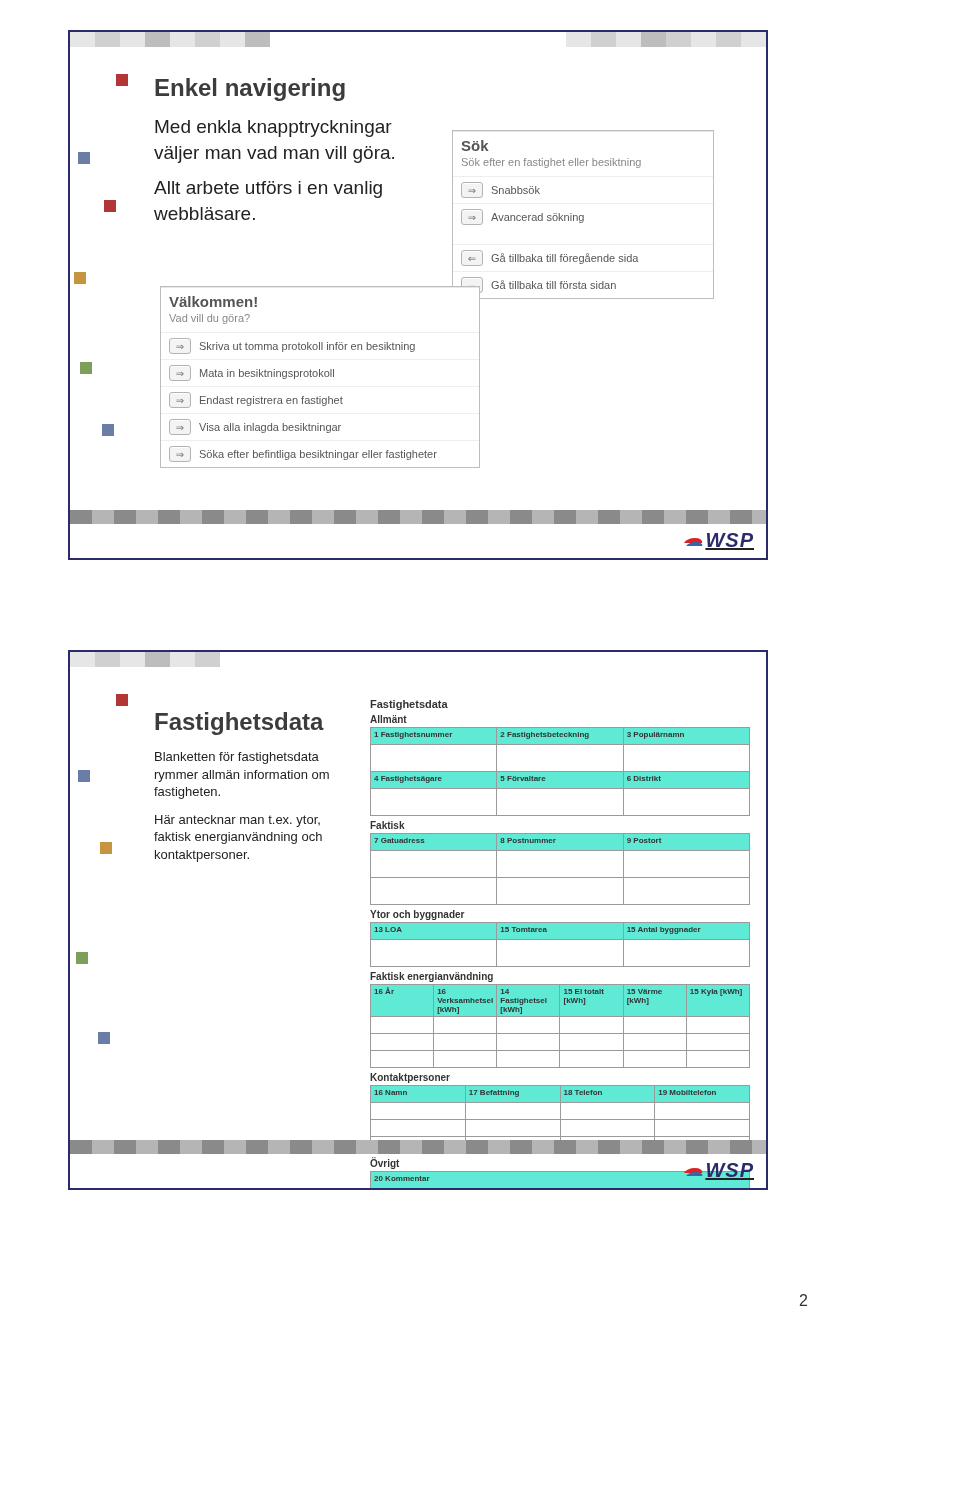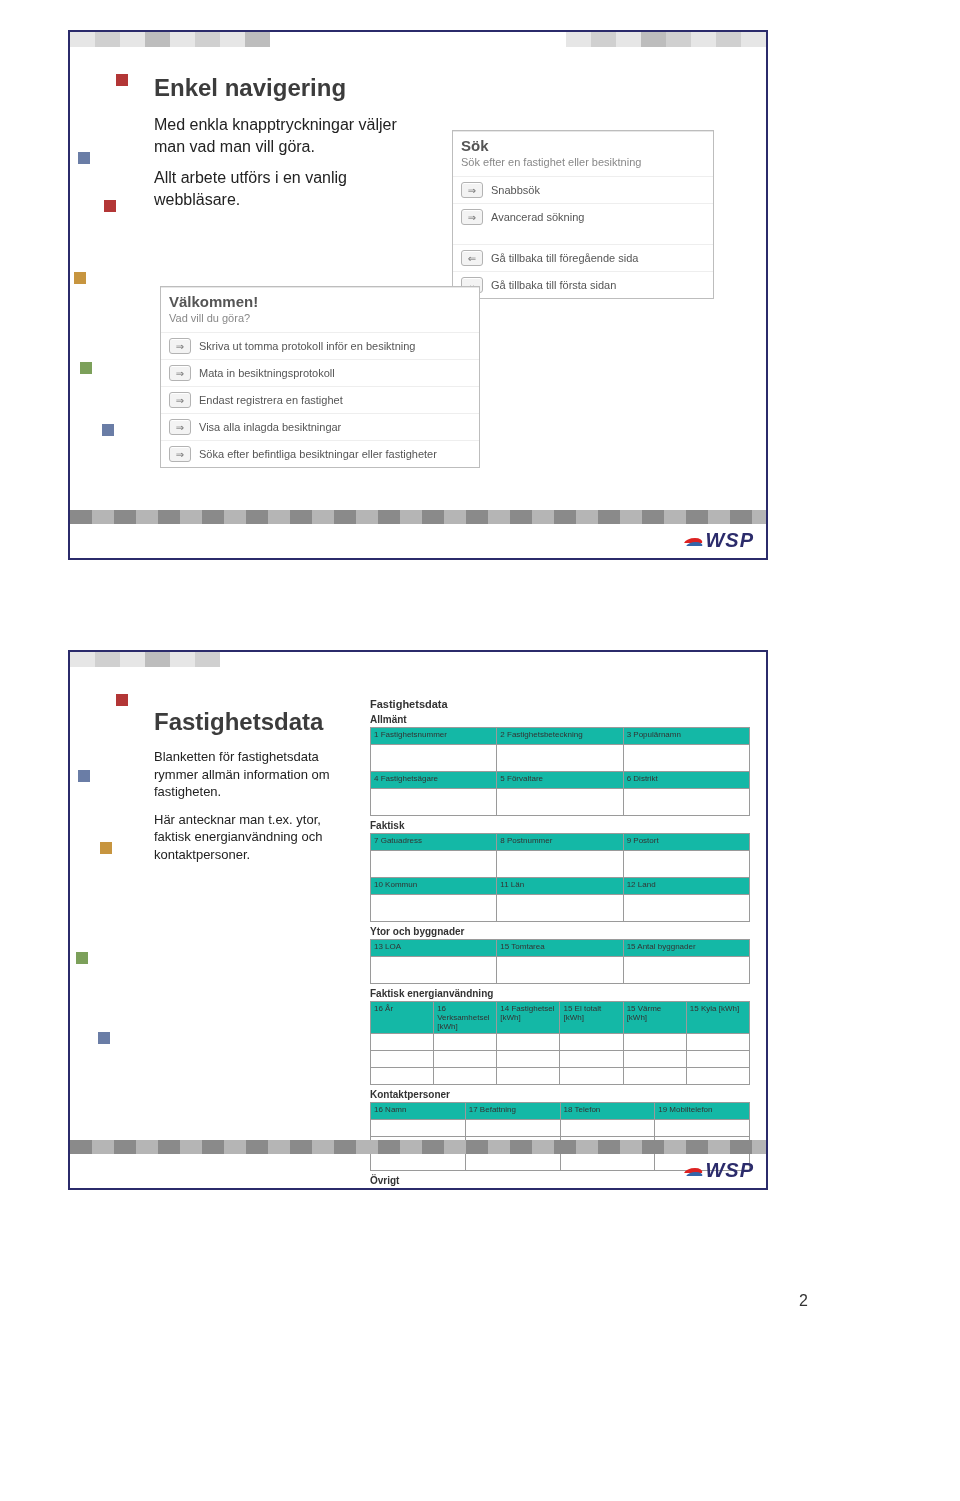--- a/index.html
+++ b/index.html
@@ -50,31 +50,31 @@
     display:flex; flex-wrap:wrap;
   }
   .topdeco span{display:block;width:25px;height:15px}
   .g1{background:#e6e6e6}.g2{background:#d0d0d0}.g3{background:#bdbdbd}
   .bottomdeco{
     position:absolute; left:0; right:0; bottom:34px; height:14px;
     background:repeating-linear-gradient(90deg,#8a8a8a 0 22px,#b5b5b5 22px 44px);
   }
   .logo-area{
     position:absolute; right:12px; bottom:6px;
-    display:flex; align-items:center; 
+    display:flex; align-items:center; text-decoration:underline;
   }
   .logo-swoosh{
     width:20px;height:14px;position:relative;
   }
   .logo-swoosh::before{content:"";position:absolute;left:0;top:4px;width:18px;height:5px;background:#d22;border-radius:50% 50% 0 0/100% 100% 0 0;transform:skewX(-20deg)}
   .logo-swoosh::after{content:"";position:absolute;left:2px;top:8px;width:16px;height:4px;background:#3366aa;border-radius:50% 50% 0 0/100% 100% 0 0;transform:skewX(-20deg)}
   .logo-text{font-weight:800;font-size:20px;letter-spacing:1px;color:#2b2b6b;font-style:italic}
   
   .slide-title{font-size:24px;font-weight:700;color:#3c3c3c;margin:26px 0 12px 66px}
-  .intro{font-size:16px;line-height:1.35;max-width:260px;margin:6px 0 10px 66px;color:#222}
+  .intro{font-size:19px;line-height:1.35;max-width:260px;margin:6px 0 10px 66px;color:#222}
   
   .panel{
     border:1px solid #bdbdbd;
     background:#fff;
     box-shadow:0 1px 0 #e7e7e7 inset;
     font-size:11px;
     color:#555;
     margin-top:42px;
   }
   .panel h4{margin:6px 8px 2px;font-size:15px;color:#555}
@@ -93,21 +93,21 @@
   .s1-sok{position:absolute;left:382px;top:56px;width:260px}
   
   .form-shot{
     position:absolute;left:300px;top:40px;width:380px;
     font-size:9px;color:#333;
   }
   .form-shot h5{margin:6px 0 2px;font-size:11px;font-weight:700}
   .form-shot .sec{margin:4px 0 2px;font-size:10px;font-weight:700}
   .form-shot table{border-collapse:collapse;width:100%;table-layout:fixed}
   .form-shot td{border:1px solid #9a9a9a;padding:2px 3px;height:12px;background:#fff;vertical-align:top}
-  .form-shot .lbl{font-size:8px;color:#333;font-weight:400;background:#14b8a6}
+  .form-shot .lbl{font-size:8px;color:#333;font-weight:700;background:#5eead4}
   .form-shot .tall td{height:22px}
   .s2-text{margin:6px 0 10px 66px;max-width:200px;font-size:13px;line-height:1.35}
   
   .sq{position:absolute;width:12px;height:12px}
   .c-red{background:#b33636}
   .c-blue{background:#6a7da6}
   .c-orange{background:#c7953f}
   .c-green{background:#7ca05a}
 </style>
 </head>
@@ -262,25 +262,20 @@
               <tr>
                 <td class="lbl">7 Gatuadress</td>
                 <td class="lbl">8 Postnummer</td>
                 <td class="lbl">9 Postort</td>
               </tr>
           <tr class="tall">
                 <td></td>
                 <td></td>
                 <td></td>
               </tr>
-          <tr>
-                <td class="lbl">10 Kommun</td>
-                <td class="lbl">11 Län</td>
-                <td class="lbl">12 Land</td>
-              </tr>
           <tr class="tall">
                 <td></td>
                 <td></td>
                 <td></td>
               </tr>
         </tbody>
           </table>
 
         <div class="sec">Ytor och byggnader</div>
         <table>

